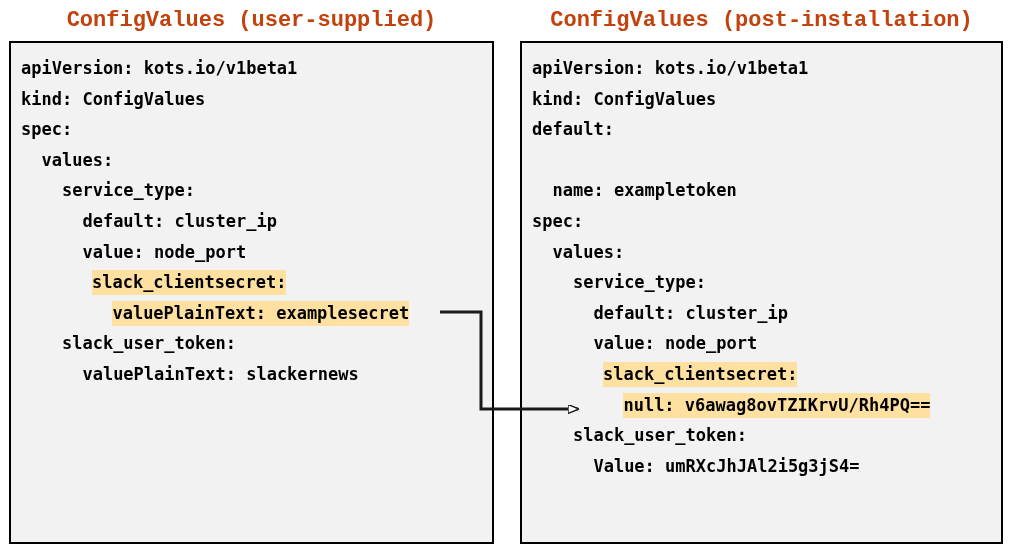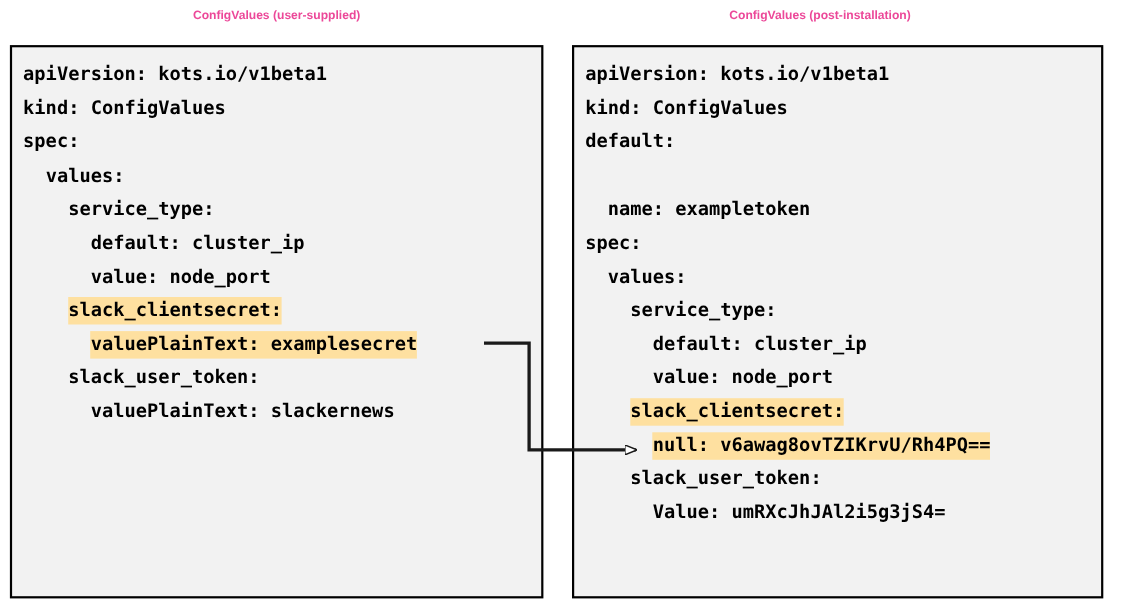--- a/index.html
+++ b/index.html
@@ -10,30 +10,30 @@
   body {
     width: 1019px;
     height: 559px;
     position: relative;
     font-family: "DejaVu Sans Mono", "Liberation Mono", monospace;
     overflow: hidden;
   }
   .panel-title {
     position: absolute;
     top: 8px;
-    font-family: Liberation Sans, sans-serif;
-    font-size: 11px;
+    font-family: Liberation Mono, monospace;
+    font-size: 22px;
     font-weight: bold;
-    color: #ec4899;
+    color: #c2410c;
     letter-spacing: 0px;
     white-space: nowrap;
     text-align: center;
   }
   #title-left  { left: 9px;  width: 485px; }
-  #title-right { left: 504px; width: 483px; }
+  #title-right { left: 520px; width: 483px; }
 
   .code-box {
     position: absolute;
     top: 41px;
     height: 503px;
     box-sizing: border-box;
     background: #f2f2f2;
     border: 2.2px solid #000000;
     overflow: hidden;
   }
@@ -56,20 +56,21 @@
     color: #000000;
     letter-spacing: 0px;
   }
   .code-line > span.seg {
     display: inline;
     padding: 2px 0 3px 0;
   }
   .code-line.hl > span.seg {
     background: #fee0a0;
     box-shadow: 0 0 0 0 #fee0a0;
+    margin-left: 30px;
   }
 
   
   #connector {
     position: absolute;
     left: 0; top: 0;
     width: 1019px;
     height: 559px;
     pointer-events: none;
   }

